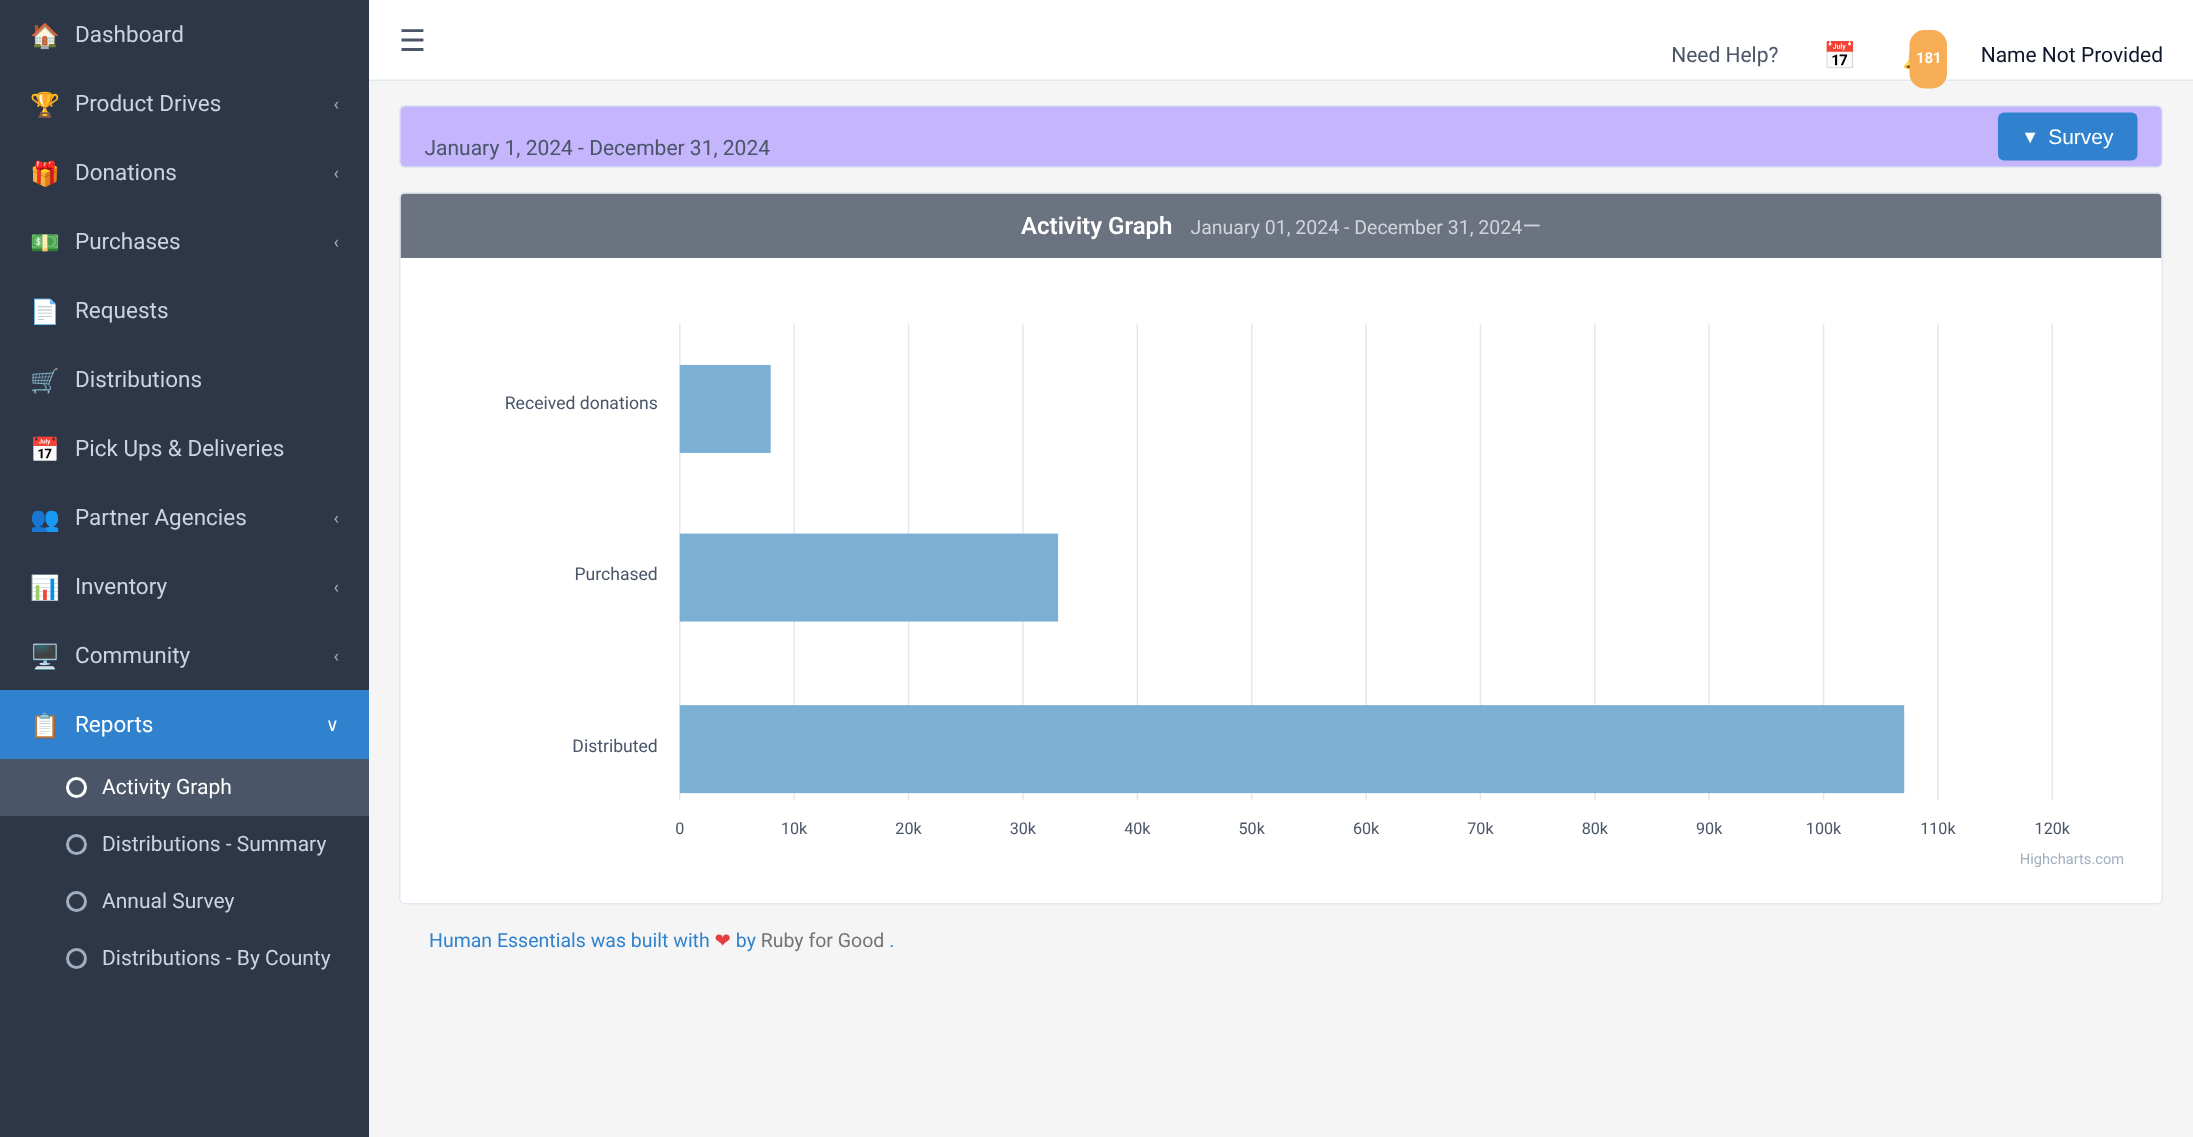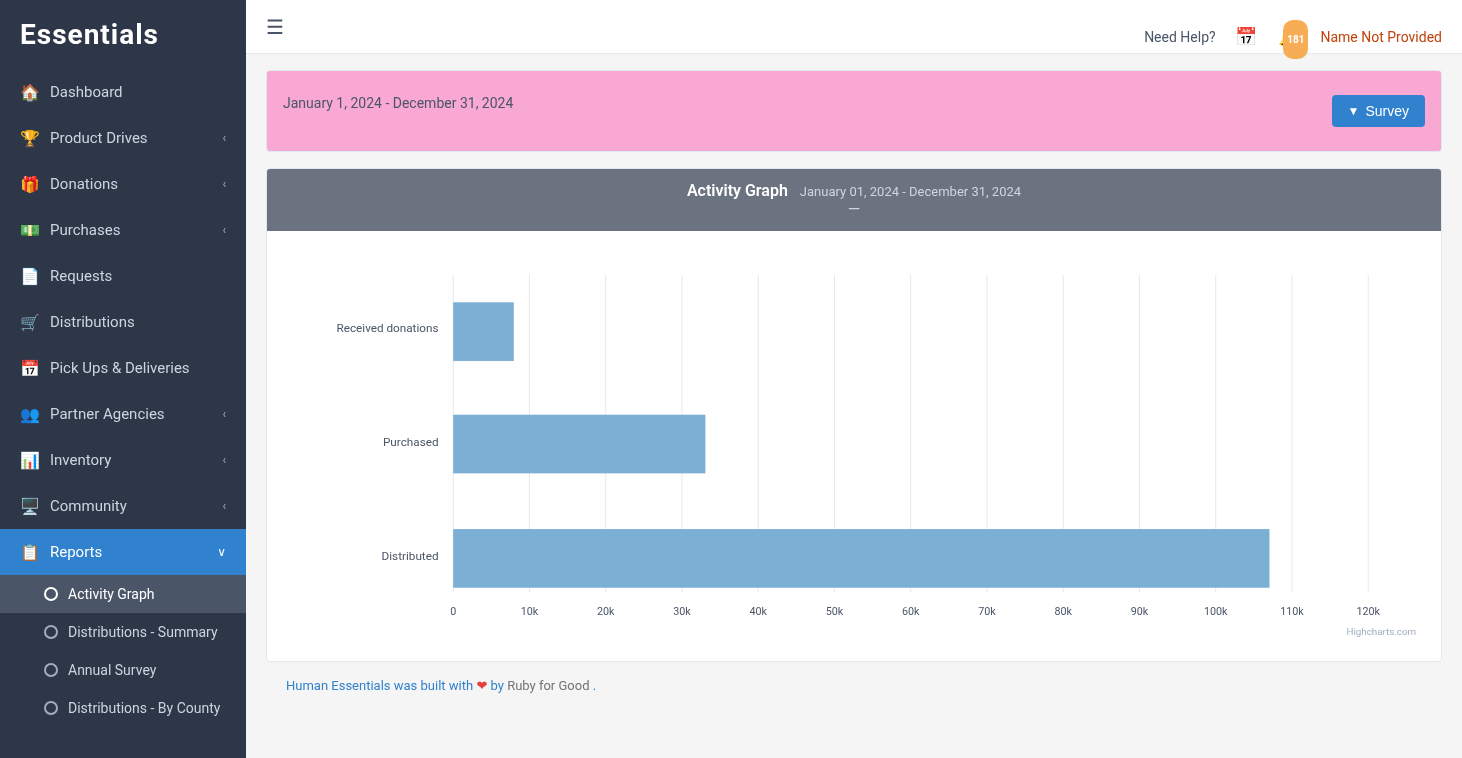--- a/index.html
+++ b/index.html
@@ -66,55 +66,55 @@
       background: #fff;
       border-bottom: 1px solid #e2e8f0;
       padding: 0 20px;
       height: 54px;
       display: flex;
       align-items: center;
       justify-content: space-between;
     }
     .topbar-left { display: flex; align-items: center; gap: 12px; }
     .hamburger-icon { font-size: 20px; color: #4a5568; cursor: pointer; }
-    .topbar-right { display: flex; align-items: center; gap: 20px; margin-top: 20px; }
+    .topbar-right { display: flex; align-items: center; gap: 30px; margin-top: 20px; }
     .topbar-help { color: #4a5568; font-size: 14px; cursor: pointer; }
     .topbar-calendar { color: #4a5568; font-size: 18px; cursor: pointer; }
     .topbar-bell-wrapper { position: relative; cursor: pointer; }
     .topbar-bell { color: #4a5568; font-size: 18px; }
     .bell-badge {
       position: absolute;
       top: -6px;
       right: -8px;
       background: #f6ad55;
       color: #fff;
       font-size: 10px;
       font-weight: 700;
       border-radius: 10px;
       padding: 14px 4px;
       min-width: 18px;
       text-align: center;
     }
-    .topbar-username { color: #c2410c; font-size: 14px; }
+    .topbar-username { color: #0f172a; font-size: 14px; }
 
     
     .content-area {
       flex: 1;
       overflow-y: auto;
       padding: 16px 20px;
     }
 
     
     .date-filter-bar {
-      background: #f9a8d4;
+      background: #c4b5fd;
       border: 1px solid #e2e8f0;
       border-radius: 4px;
-      padding: 24px 16px;
-      display: flex;
-      align-items: flex-start;
+      padding: 4px 16px;
+      display: flex;
+      align-items: flex-end;
       justify-content: space-between;
       margin-bottom: 16px;
     }
     .date-range-text { color: #4a5568; font-size: 14px; }
     .filter-button {
       background: #3182ce;
       color: #fff;
       border: none;
       border-radius: 4px;
       padding: 8px 16px;
@@ -132,42 +132,40 @@
       border: 1px solid #e2e8f0;
       border-radius: 4px;
       overflow: hidden;
     }
     .chart-header {
       background: #6b7280;
       color: #fff;
       padding: 12px 16px;
       display: flex;
       align-items: center;
-      justify-content: flex-start;
-      flex-direction: column;
+      justify-content: center;
     }
     .chart-title { font-size: 16px; font-weight: 600; }
     .chart-subtitle { font-size: 13px; font-weight: 400; margin-left: 8px; color: #d1d5db; }
     .chart-minimize { color: #d1d5db; font-size: 16px; cursor: pointer; }
     .chart-body { padding: 20px; position: relative; text-decoration: underline; }
 
     
     .footer {
       padding: 16px 20px;
       color: #3182ce;
       font-size: 13px;
     }
     .footer-heart { color: #e53e3e; }
     .footer-link { color: #737373; text-decoration: none; }
   </style>
 </head>
 <body>
 
 <div class="sidebar">
-  <div class="sidebar-logo">Essentials</div>
   <nav class="sidebar-nav">
 
     <div class="nav-item">
       <div class="nav-item-left">
         <span class="nav-icon">🏠</span>
         <span>Dashboard</span>
       </div>
     </div>
 
     <div class="nav-item">

